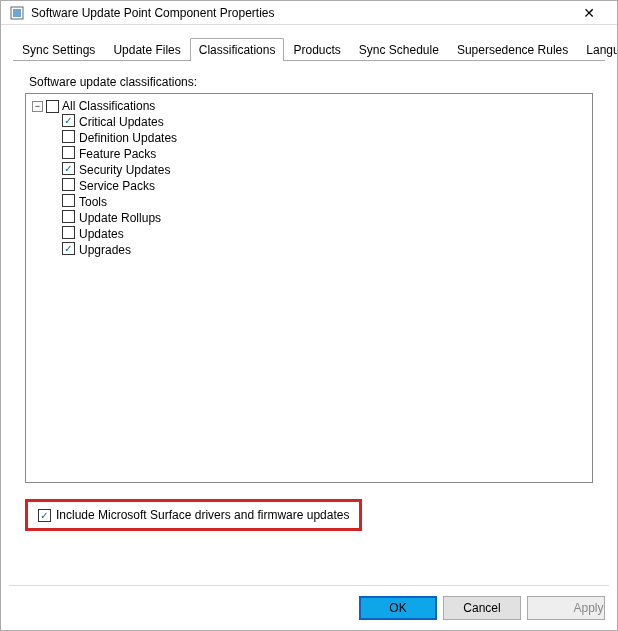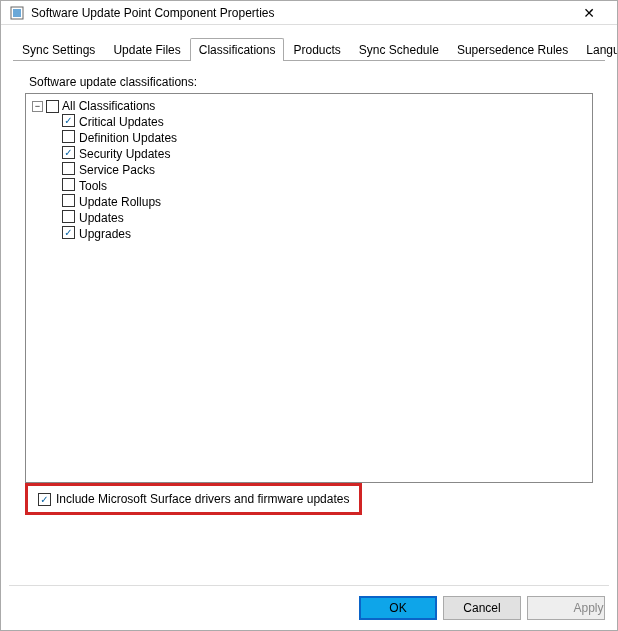--- a/index.html
+++ b/index.html
@@ -110,21 +110,21 @@
     .tree-children {
       margin-left: 30px;
     }
     .tree-item {
       display: flex;
       align-items: flex-start;
       gap: 4px;
       line-height: 16px;
     }
     .bottom-check-wrap {
-      margin-top: 0;
+      margin-top: 16px;
       display: inline-flex;
       align-items: center;
       gap: 5px;
       padding: 6px 10px;
       border: 3px solid #d12424;
     }
     .dialog-buttons {
       position: absolute;
       bottom: 10px;
       right: 12px;
@@ -189,20 +189,24 @@
       <div class="tree-children">
         <div class="tree-item">
           <span class="cbx checked"></span>
           <span>Critical Updates</span>
         </div>
         <div class="tree-item">
           <span class="cbx"></span>
           <span>Definition Updates</span>
         </div>
         <div class="tree-item">
+          <span class="cbx"></span>
+          <span>Feature Packs</span>
+        </div>
+        <div class="tree-item">
           <span class="cbx checked"></span>
           <span>Security Updates</span>
         </div>
         <div class="tree-item">
           <span class="cbx"></span>
           <span>Service Packs</span>
         </div>
         <div class="tree-item">
           <span class="cbx"></span>
           <span>Tools</span>

